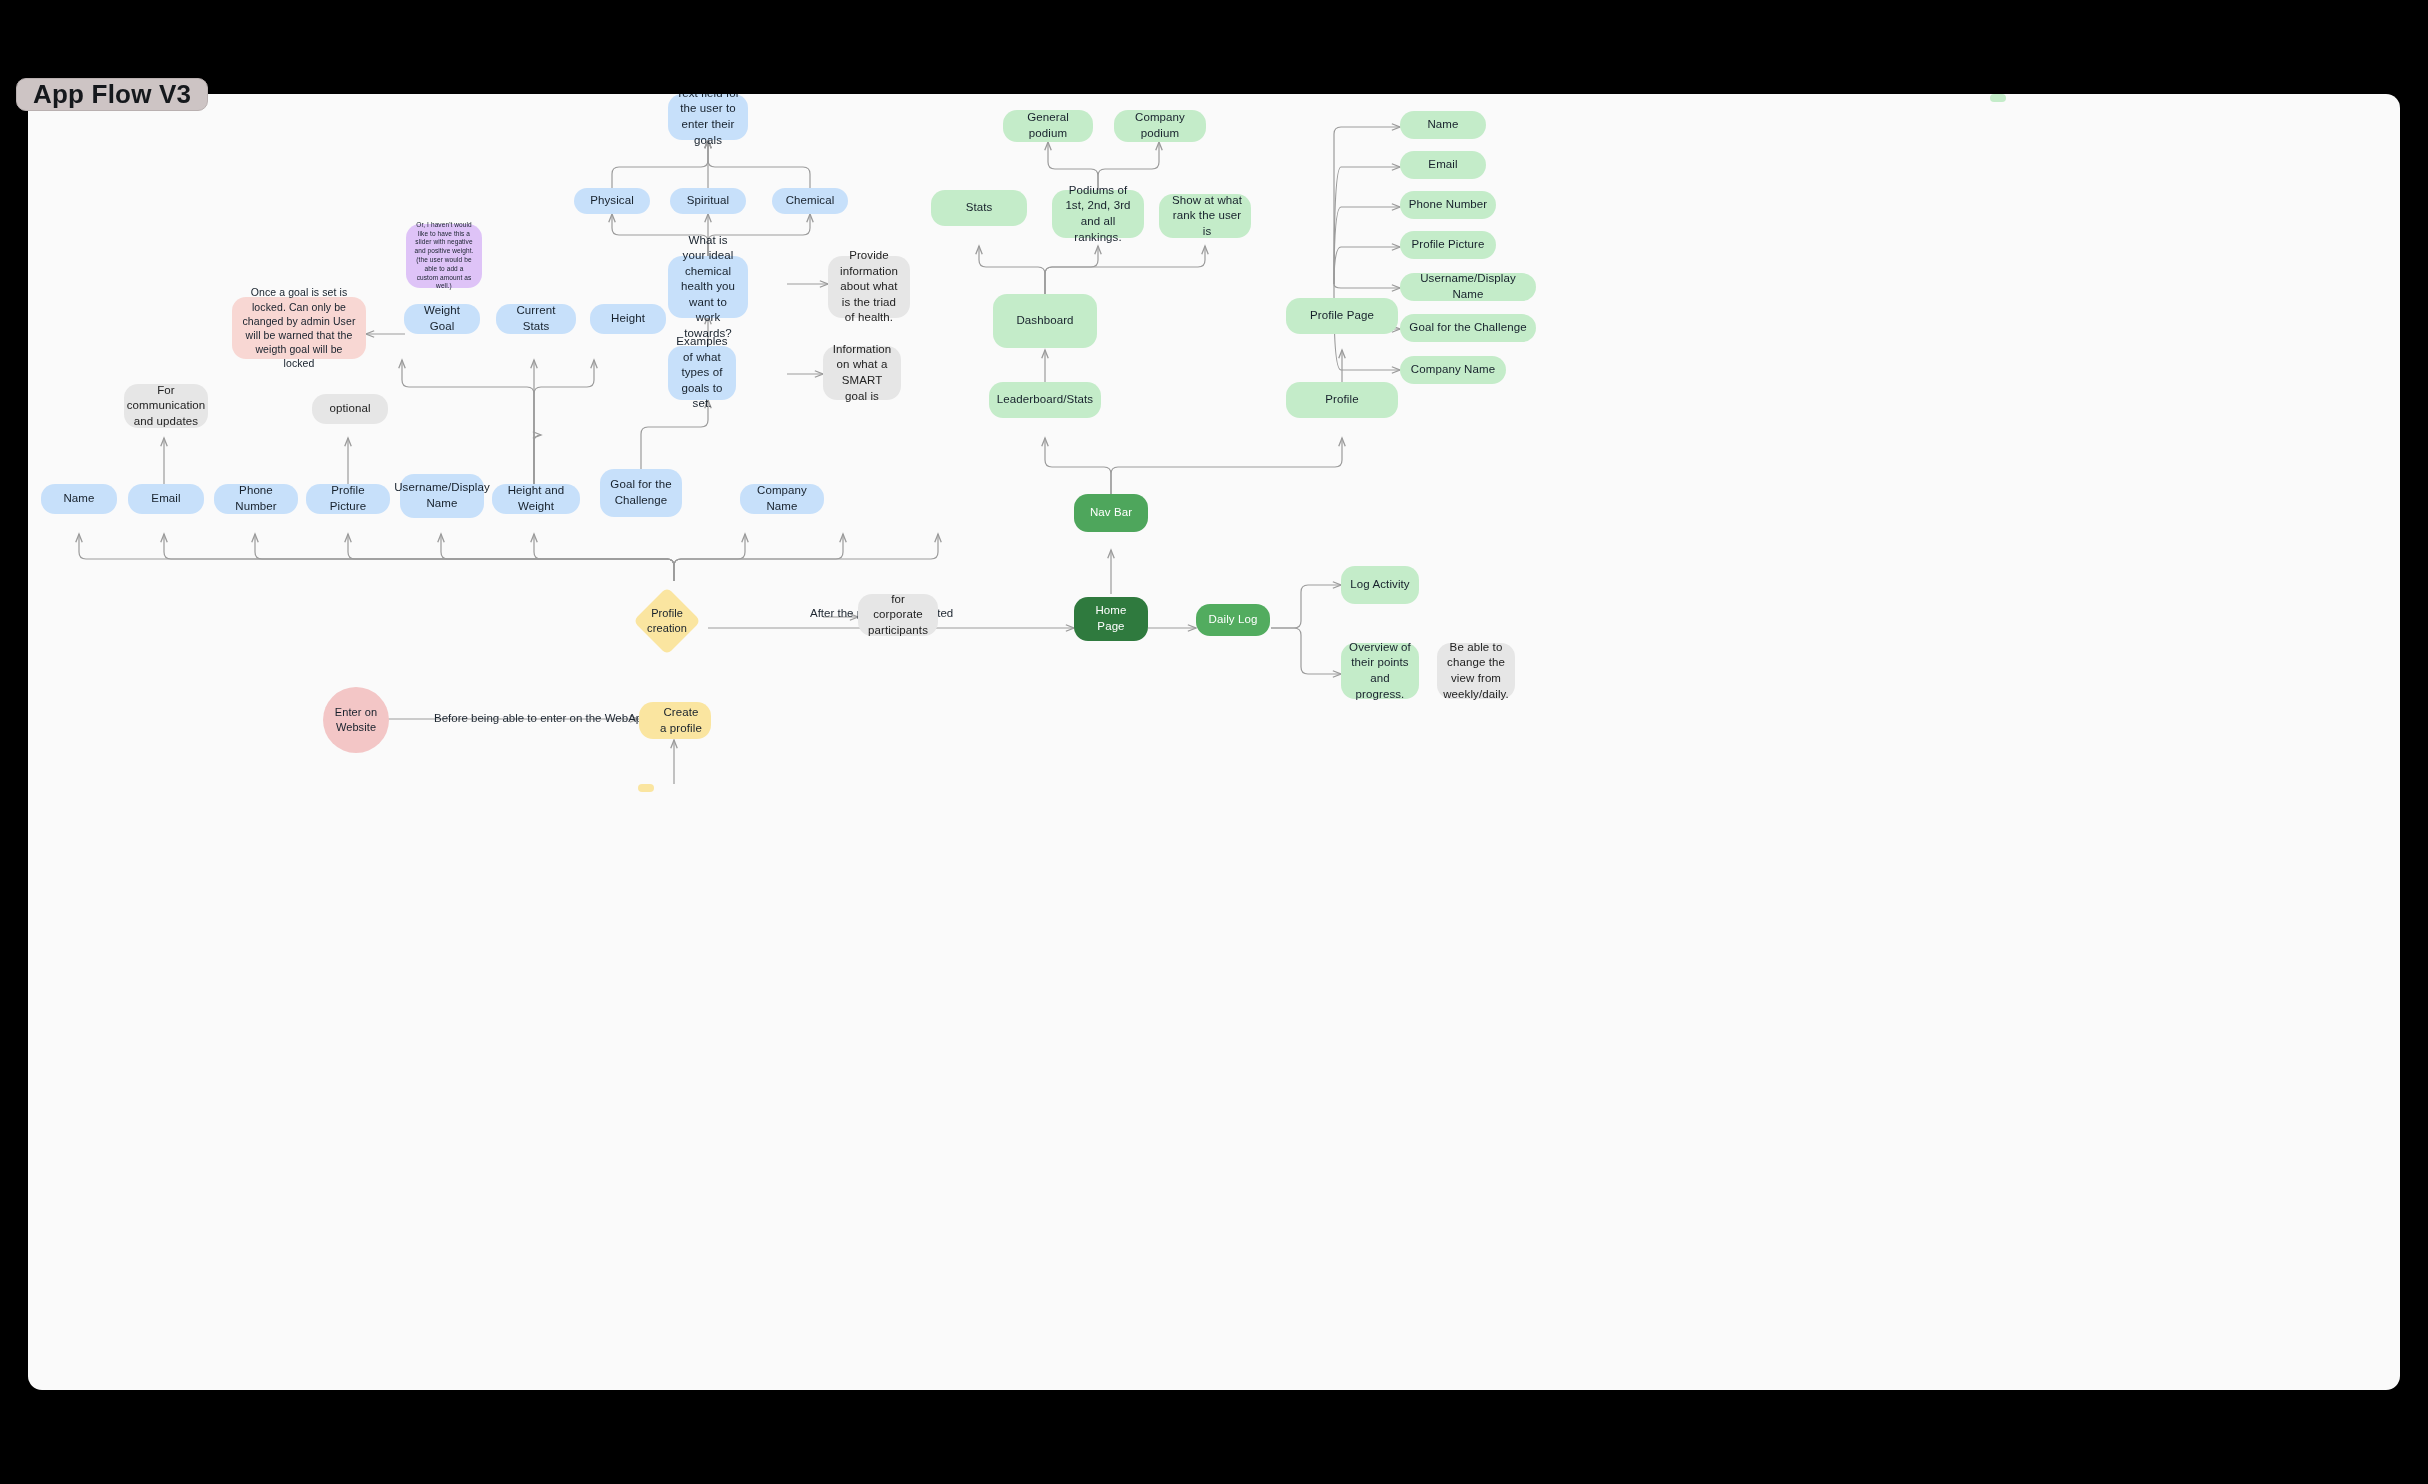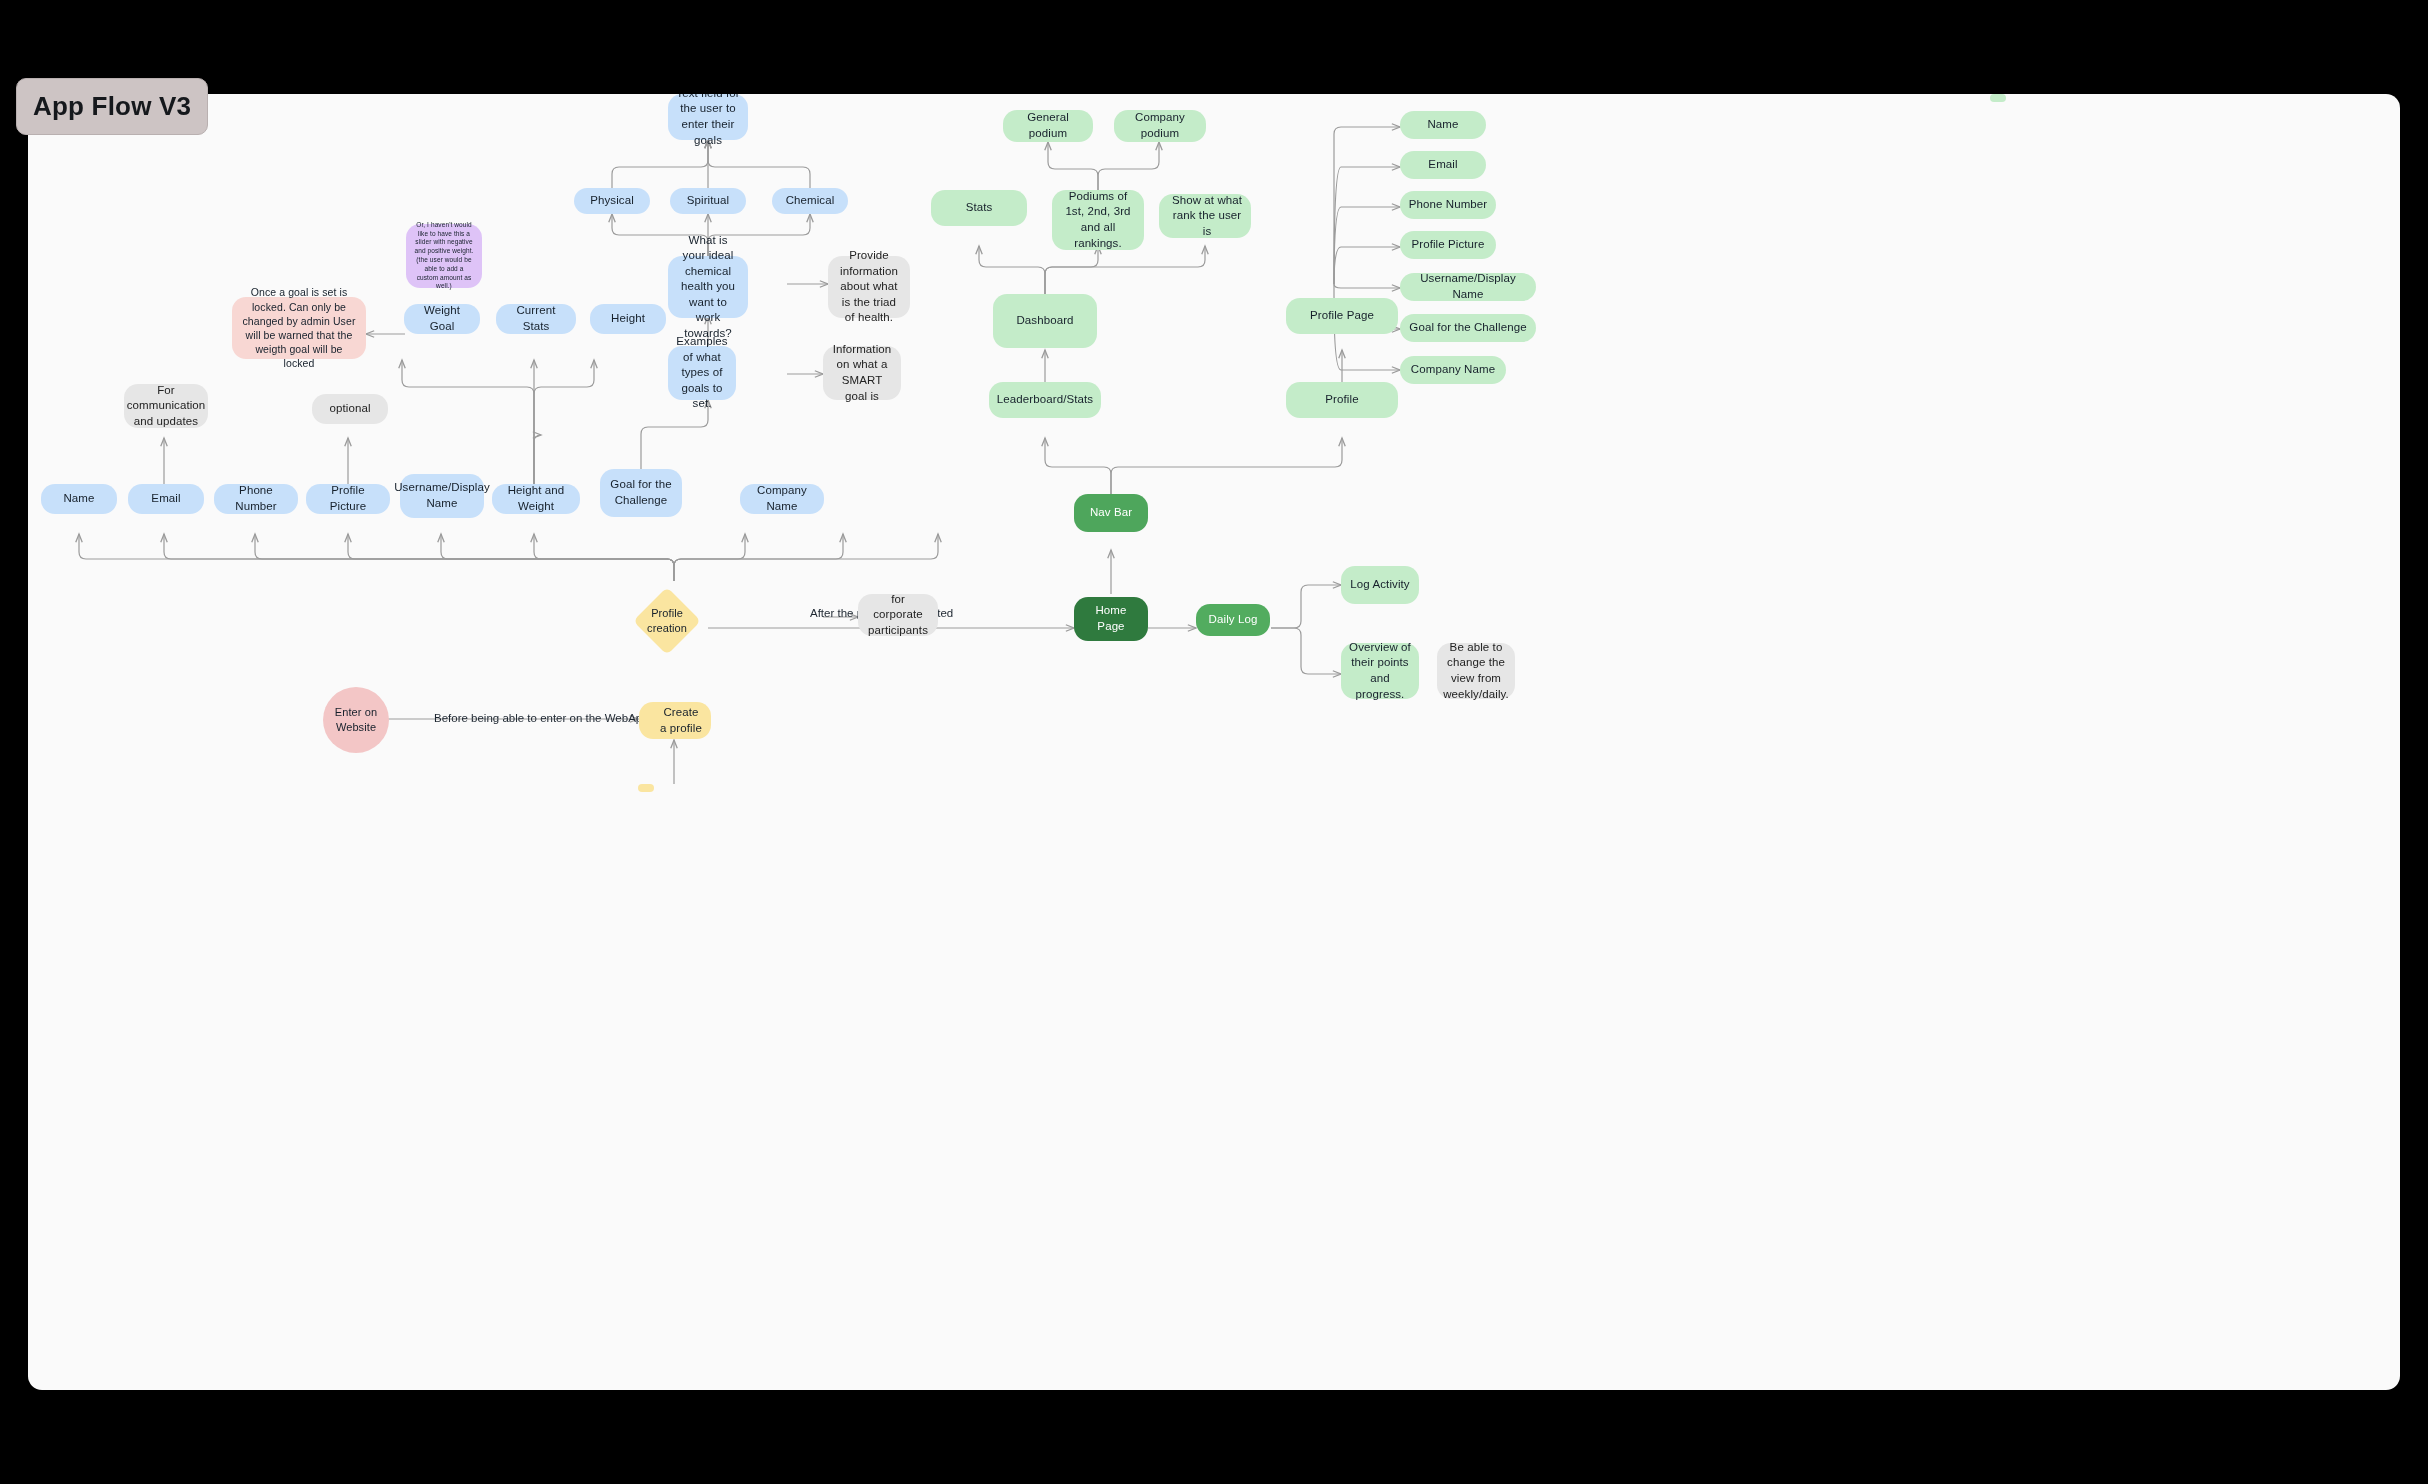--- a/index.html
+++ b/index.html
@@ -20,21 +20,21 @@
   .yellow{background:#fae5a0;}
   .dgreen{background:#2f7a3e;color:#fff;text-align:center;}
   .mgreen{background:#52ac5f;color:#fff;}
   .m2green{background:#4ea65c;color:#fff;}
   .ellipse{background:#f3c6c6;border-radius:50%;}
   .diamond{background:#fae5a0;border-radius:6px;transform:rotate(45deg);}
   .diamond > span{display:block;transform:rotate(-45deg);}
   .tiny{font-size:6.5px;line-height:1.35;}
 
   #title{position:absolute;left:16px;top:78px;background:#cdc4c4;border:1px solid #b9b0b0;border-radius:10px;
-         padding:12px 16px;font-size:26px;font-weight:700;color:#15181c;letter-spacing:.2px;}
+         padding:0 16px;font-size:26px;font-weight:700;color:#15181c;letter-spacing:.2px;}
   .elabel{position:absolute;font-size:11.5px;color:#1d2630;white-space:nowrap;}
 </style>
 </head>
 <body>
 
 <div id="stage">
 
   <div id="canvas">
 
     <svg id="edges" viewBox="0 0 2372 1296">
@@ -170,21 +170,21 @@
     </div>
 
     <div class="node green" style="left:965px;top:200px;width:104px;height:54px;">
       <span>Dashboard</span>
     </div>
 
     <div class="node green" style="left:903px;top:96px;width:96px;height:36px;">
       <span>Stats</span>
     </div>
 
-    <div class="node green" style="left:1024px;top:96px;width:92px;height:60px;">
+    <div class="node green" style="left:1024px;top:96px;width:92px;height:48px;">
       <span>Podiums of 1st, 2nd, 3rd and all rankings.</span>
     </div>
 
     <div class="node green" style="left:1131px;top:100px;width:92px;height:44px;padding-left:12px;">
       <span>Show at what rank the user is</span>
     </div>
 
     <div class="node green" style="left:975px;top:16px;width:90px;height:32px;">
       <span>General podium</span>
     </div>

